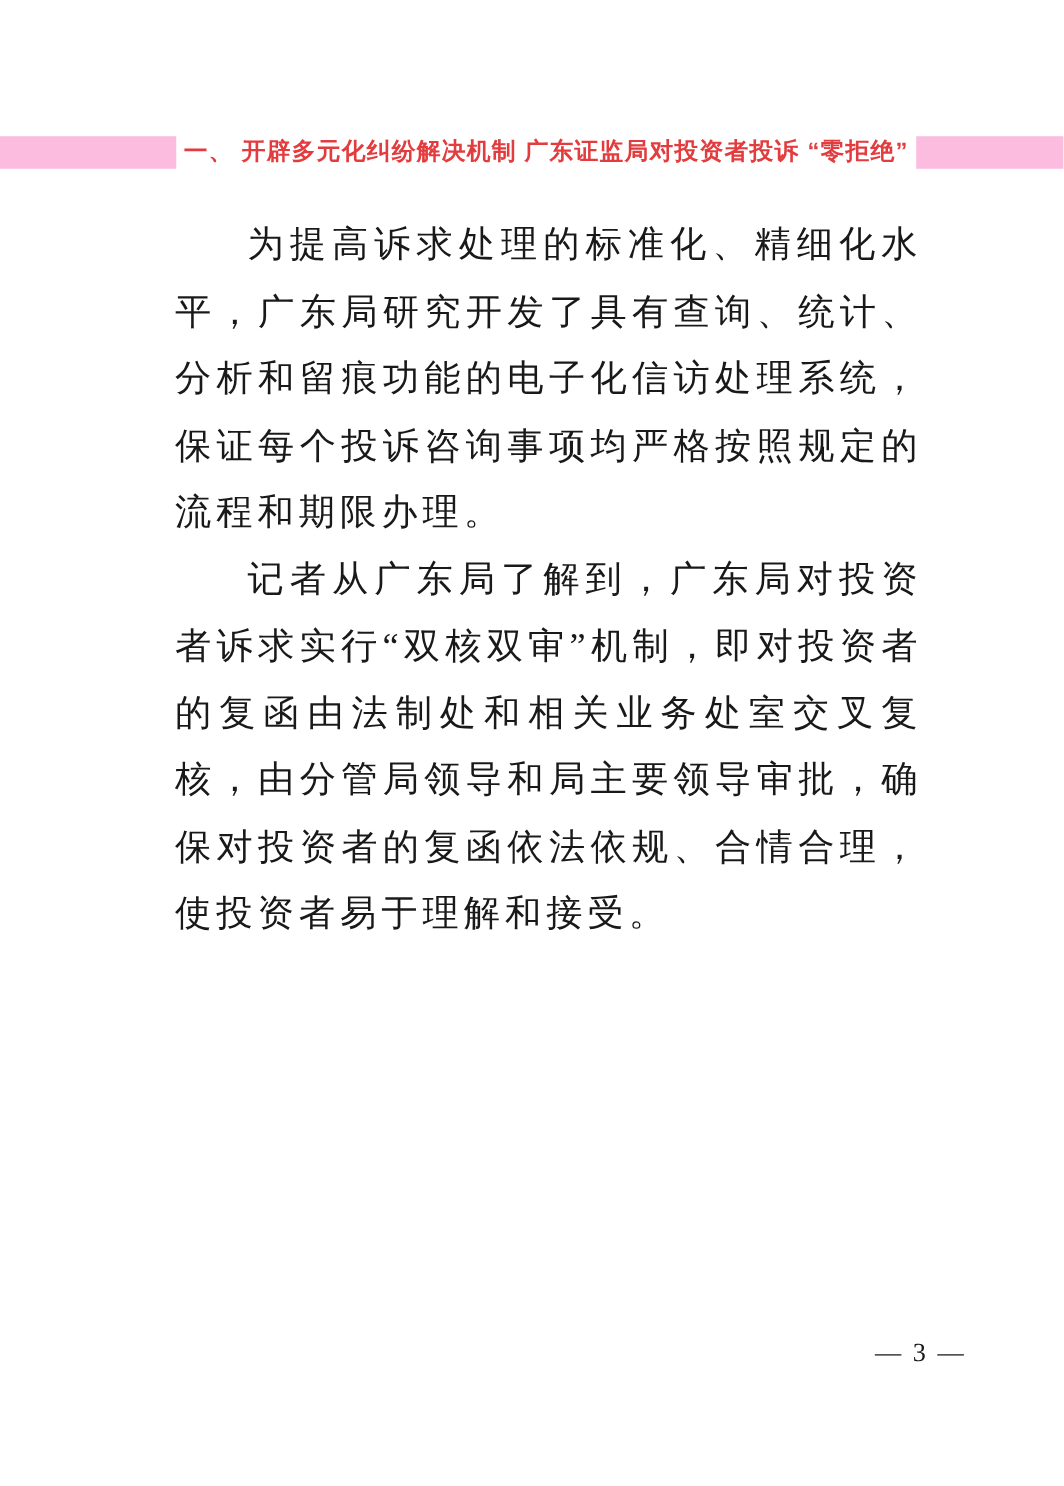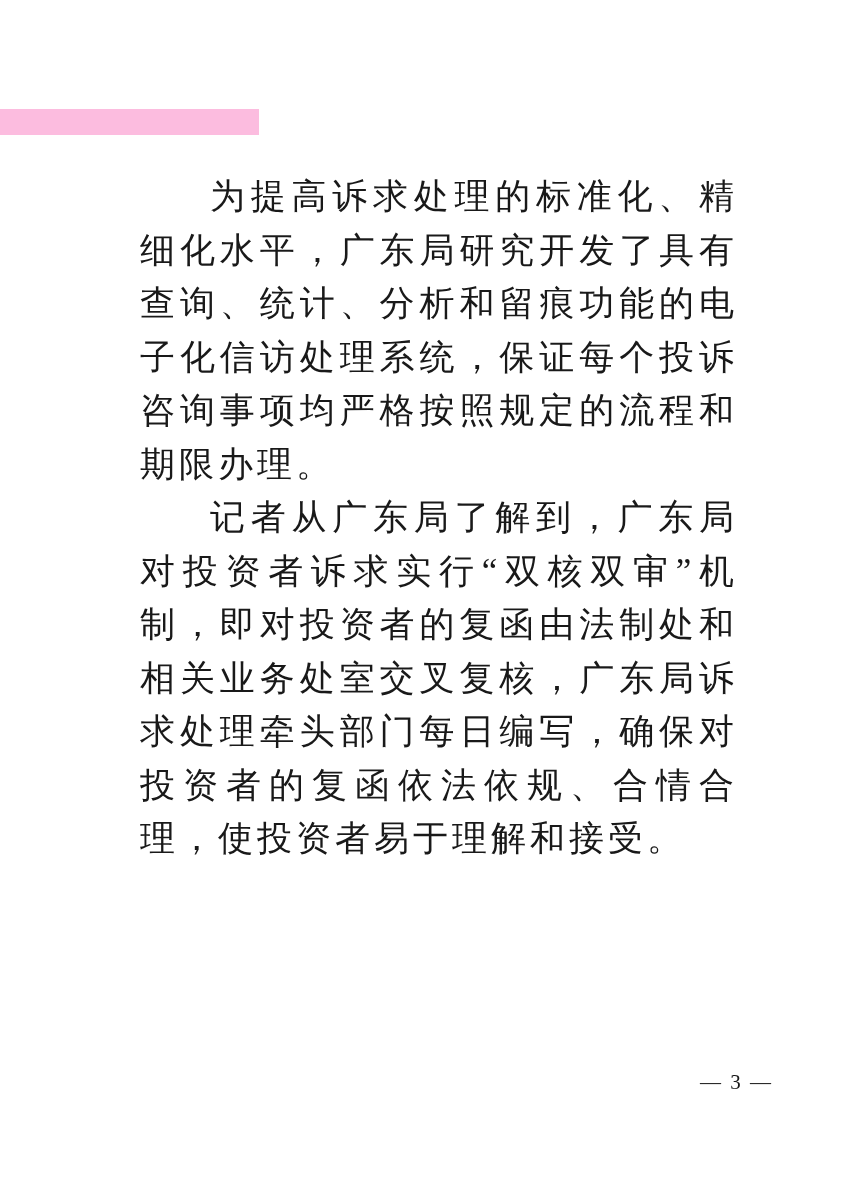--- a/index.html
+++ b/index.html
@@ -43,21 +43,21 @@
     line-height: 26px;
     letter-spacing: 1px;
     color: var(--header-red);
     white-space: nowrap;
   }
   .content {
     position: absolute;
     left: 140px;
     top: 170px;
     width: 598px;
-    font-size: 35px;
+    font-size: 29px;
     line-height: 53.5px;
     letter-spacing: 4px;
     color: var(--ink);
     text-align: justify;
   }
   .content p {
     text-indent: 2em;
     margin: 0;
   }
   .page-number {
@@ -70,23 +70,24 @@
     white-space: nowrap;
   }
 </style>
 </head>
 <body>
 
 <div class="page">
 
   <div class="header">
     <div class="band band-left"></div>
+    <div class="header-title">一、 开辟多元化纠纷解决机制 广东证监局对投资者投诉 “零拒绝”</div>
     <div class="band band-right"></div>
   </div>
 
   <div class="content">
     <p>为提高诉求处理的标准化、精细化水平，广东局研究开发了具有查询、统计、分析和留痕功能的电子化信访处理系统，保证每个投诉咨询事项均严格按照规定的流程和期限办理。</p>
-    <p>记者从广东局了解到，广东局对投资者诉求实行“双核双审”机制，即对投资者的复函由法制处和相关业务处室交叉复核，广东局诉求处理牵头部门每日编写，确保对投资者的复函依法依规、合情合理，使投资者易于理解和接受。</p>
+    <p>记者从广东局了解到，广东局对投资者诉求实行“双核双审”机制，即对投资者的复函由法制处和相关业务处室交叉复核，由分管局领导和局主要领导审批，确保对投资者的复函依法依规、合情合理，使投资者易于理解和接受。</p>
   </div>
 
   <div class="page-number">— 3 —</div>
 
 </div>
 
 </body></html>

